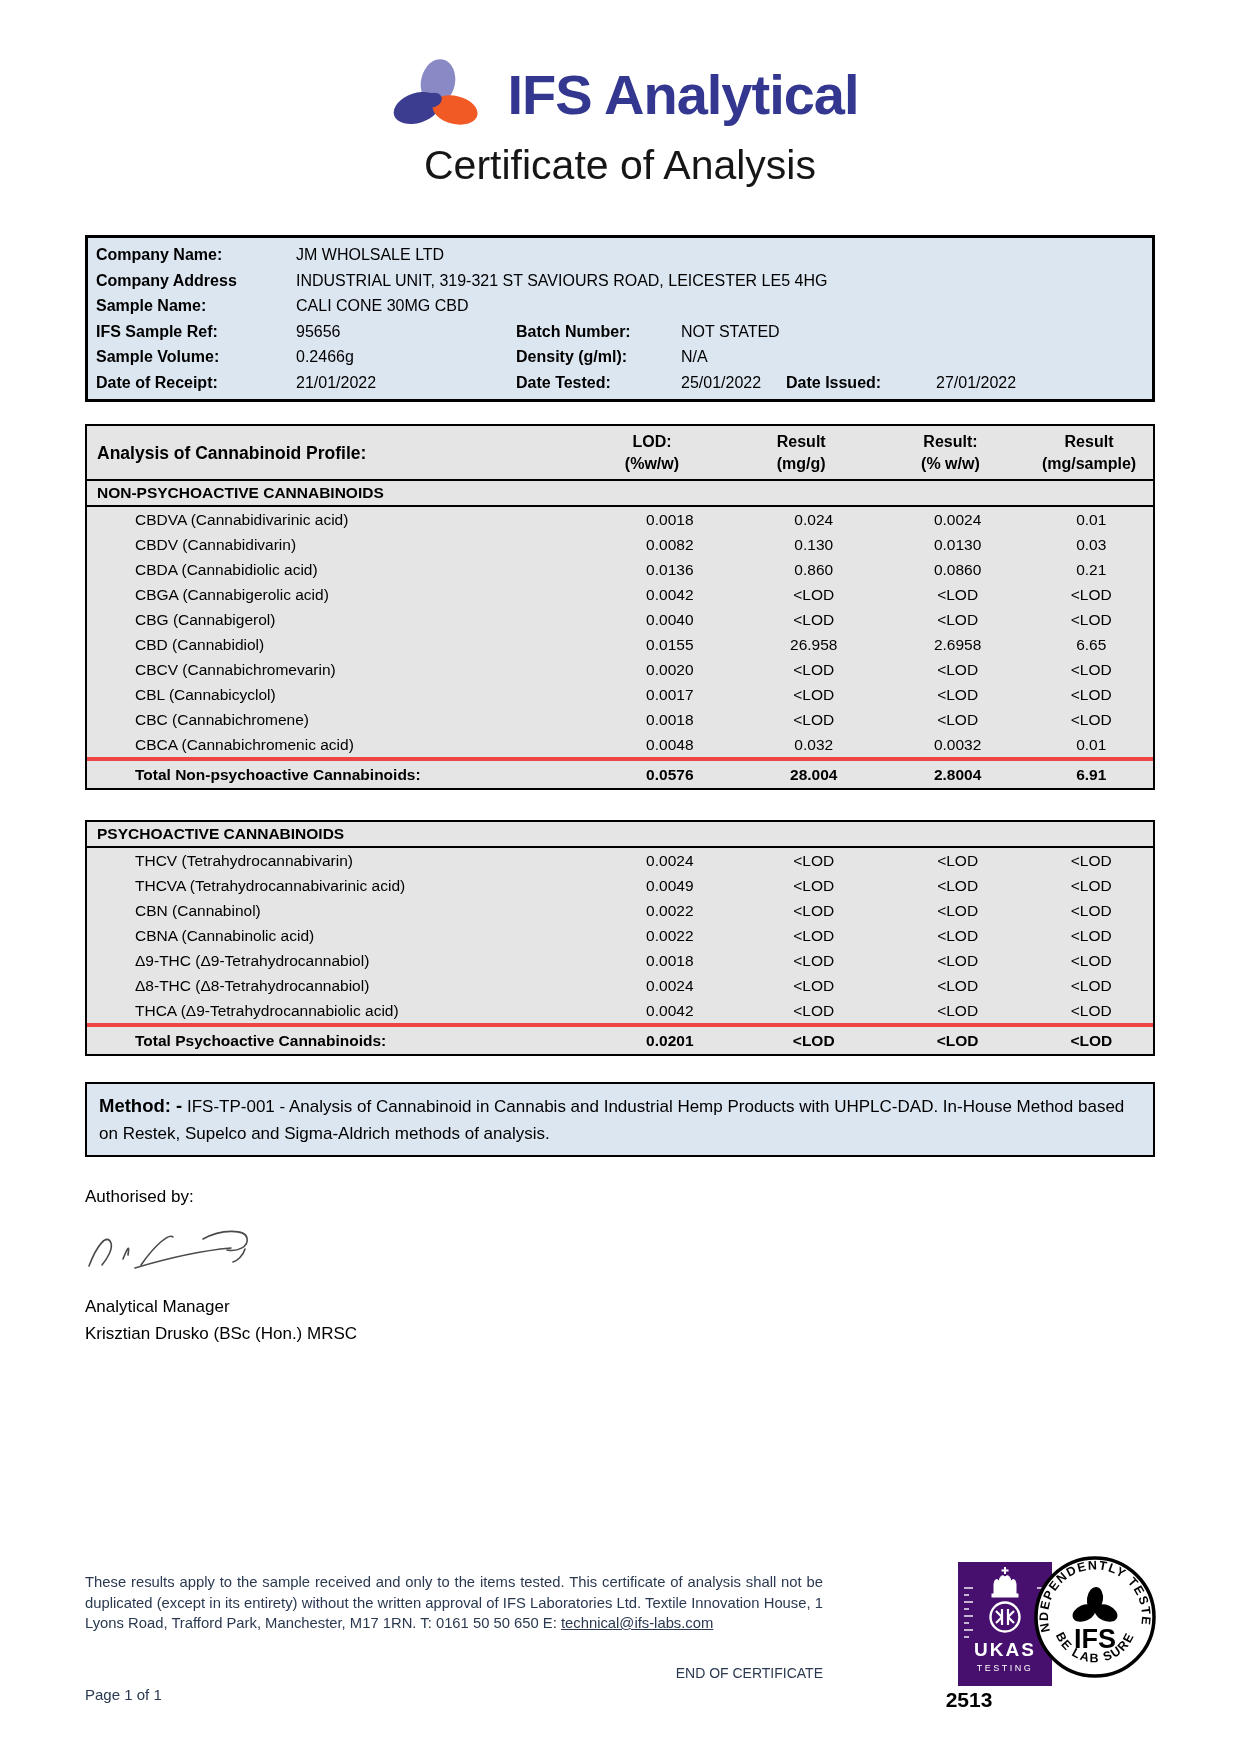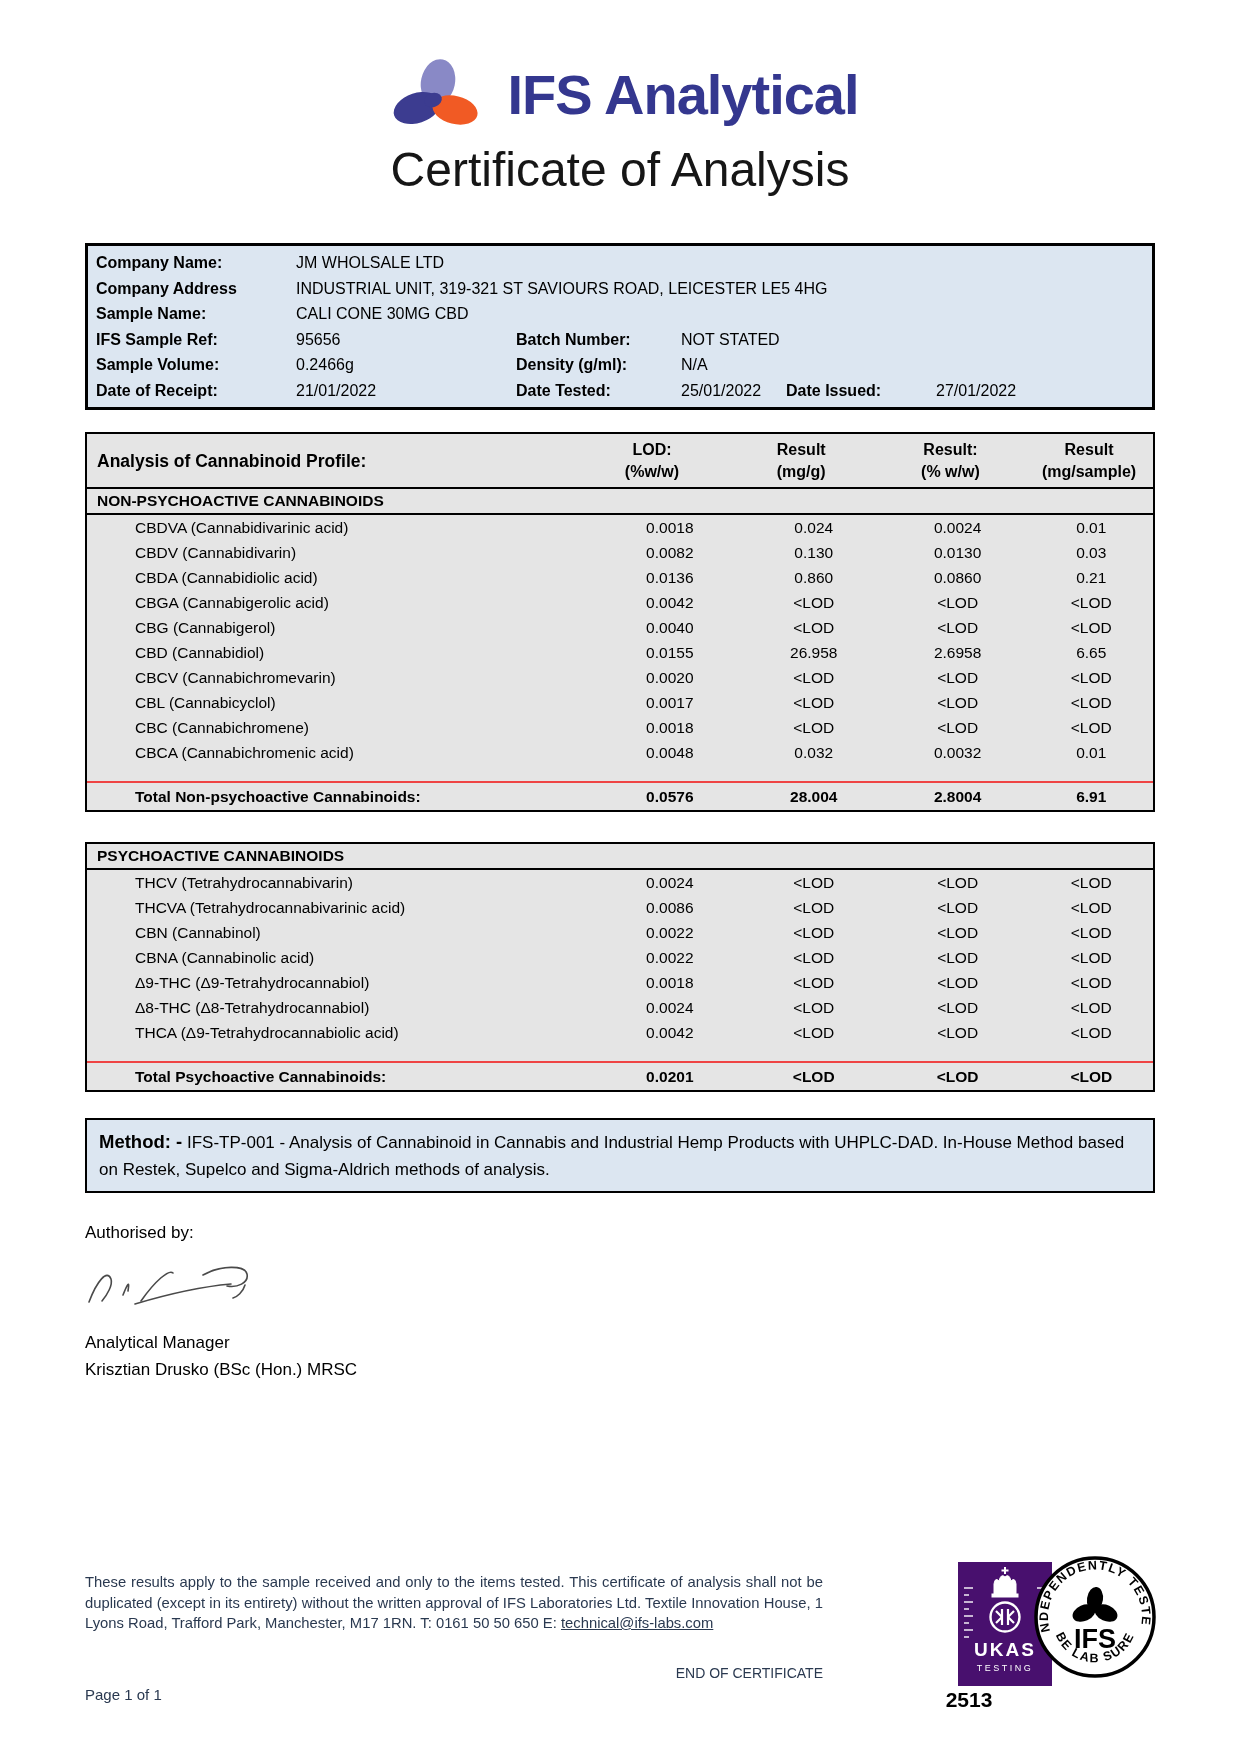--- a/index.html
+++ b/index.html
@@ -2,39 +2,39 @@
 <html><head>
 <meta charset="utf-8">
 <style>
   html,body{margin:0;padding:0;background:#ffffff;}
   body{font-family:"Liberation Sans", sans-serif;color:#000;}
   .page{position:relative;width:1240px;height:1754px;background:#fff;overflow:hidden;}
 
   
   .brand-row{display:flex;justify-content:center;align-items:center;gap:16px;padding-top:58px;}
   .brand-name{font-size:56px;font-weight:bold;color:#34378f;letter-spacing:-1px;}
-  .doc-title{text-align:center;font-size:48px;font-weight:400;color:#161616;margin-top:12px;}
+  .doc-title{text-align:center;font-size:41px;font-weight:400;color:#161616;margin-top:12px;}
 
   
   .info-box{margin:46px 85px 0 85px;background:#dce6f1;border:3px solid #000;padding:4px 0;}
   .irow{display:grid;grid-template-columns:200px 220px 165px 105px 150px 1fr;line-height:25.5px;font-size:16px;padding:0 8px;}
   .ilabel{font-weight:bold;}
   .ivalue{font-weight:normal;}
   .span-rest{grid-column:2 / 7;}
 
   
   .atable{margin:22px 85px 0 85px;background:#e5e5e5;border:2.5px solid #000;}
   .ahead{display:grid;grid-template-columns:46% 14% 14% 14% 12%;border-bottom:2.5px solid #000;padding:5px 0 4px 0;}
   .ahead .atitle{font-size:17.5px;font-weight:bold;padding-left:10px;align-self:center;}
   .colhead{text-align:center;font-weight:bold;font-size:16px;line-height:22px;}
   .asection{font-weight:bold;font-size:15.5px;padding:3px 10px;border-bottom:2.5px solid #000;}
   .trow{display:grid;grid-template-columns:46% 14% 14% 14% 12%;font-size:15.5px;line-height:25px;padding-left:38px;}
   .trow .cname{padding-left:10px;}
   .trow .cnum{text-align:center;}
-  .trow.total{font-weight:bold;border-top:2px solid #ef4444;line-height:27px;margin-top:16px;}
+  .trow.total{font-weight:bold;border-top:4px solid #ef4444;line-height:27px;}
 
   
   .method-box{margin:26px 85px 0 85px;background:#dce6f1;border:2.5px solid #000;padding:8px 12px;font-size:17px;line-height:27px;}
   .method-label{font-weight:bold;font-size:18.5px;}
 
   
   .auth-label{margin:30px 0 12px 85px;font-size:17px;}
   .sig-wrap{margin:6px 0 0 85px;height:60px;}
   .sig-name{margin:14px 0 0 85px;font-size:17px;line-height:27px;}
 
@@ -203,21 +203,21 @@
     <div class="asection">PSYCHOACTIVE CANNABINOIDS</div>
     <div class="trow" style="">
       <div class="cname">THCV (Tetrahydrocannabivarin)</div>
       <div class="cnum">0.0024</div>
       <div class="cnum">&lt;LOD</div>
       <div class="cnum">&lt;LOD</div>
       <div class="cnum">&lt;LOD</div>
     </div>
       <div class="trow" style="">
       <div class="cname">THCVA (Tetrahydrocannabivarinic acid)</div>
-      <div class="cnum">0.0086</div>
+      <div class="cnum">0.0049</div>
       <div class="cnum">&lt;LOD</div>
       <div class="cnum">&lt;LOD</div>
       <div class="cnum">&lt;LOD</div>
     </div>
       <div class="trow" style="">
       <div class="cname">CBN (Cannabinol)</div>
       <div class="cnum">0.0022</div>
       <div class="cnum">&lt;LOD</div>
       <div class="cnum">&lt;LOD</div>
       <div class="cnum">&lt;LOD</div>

